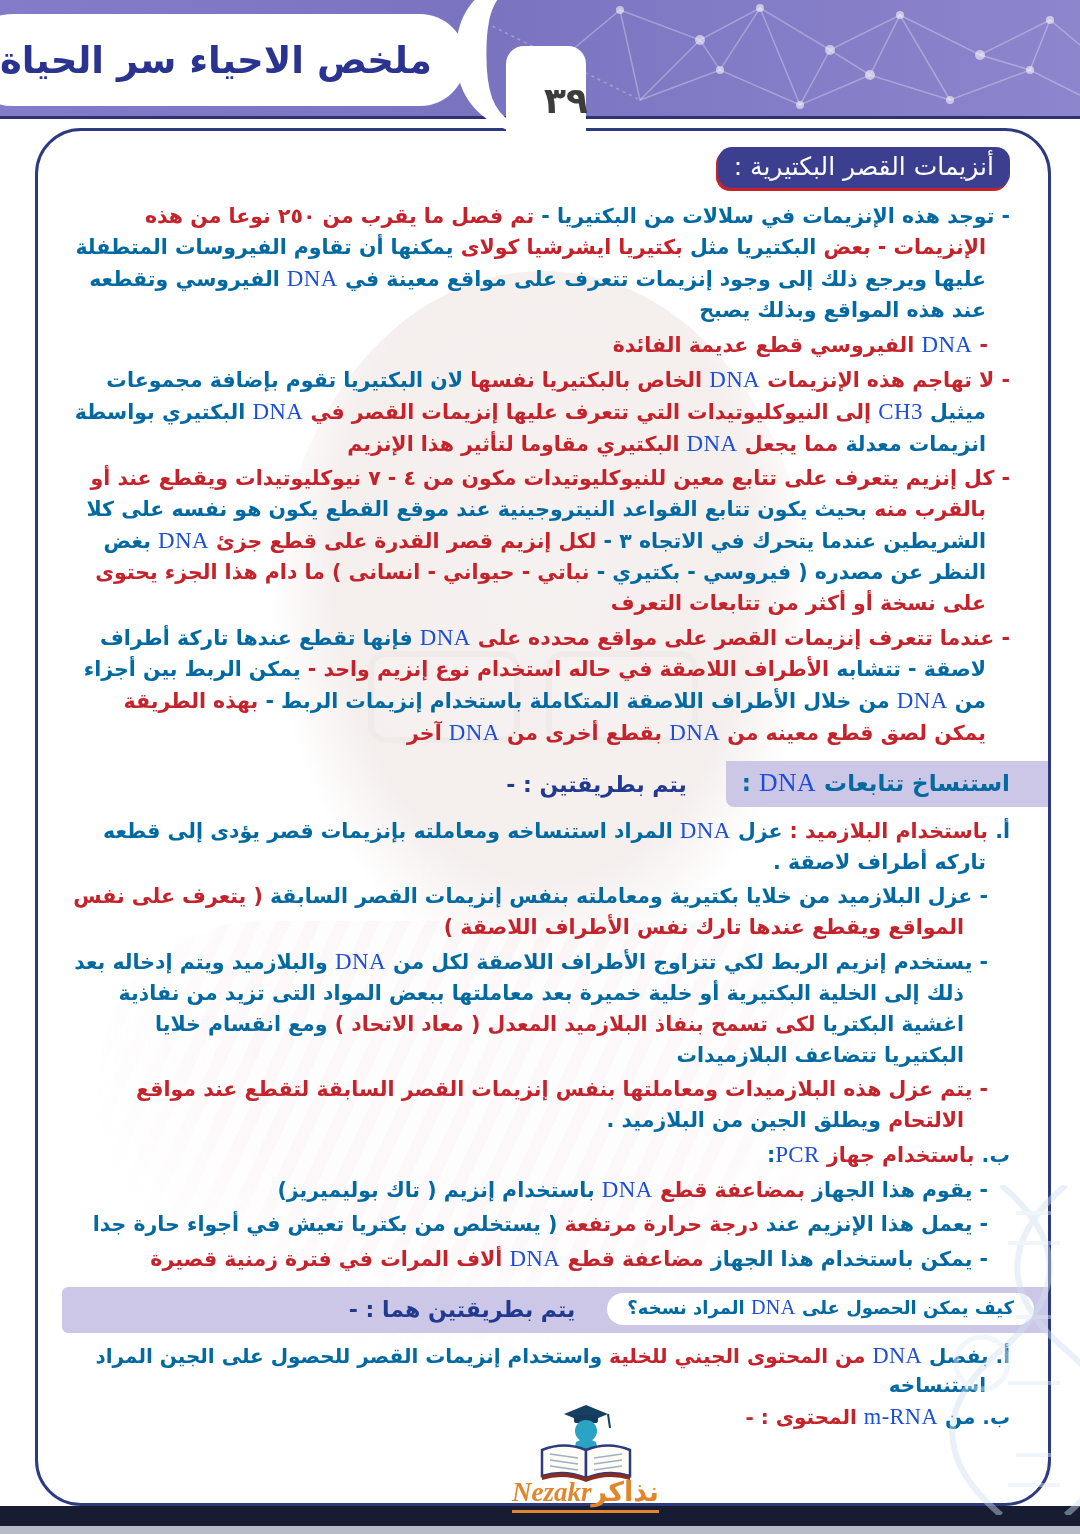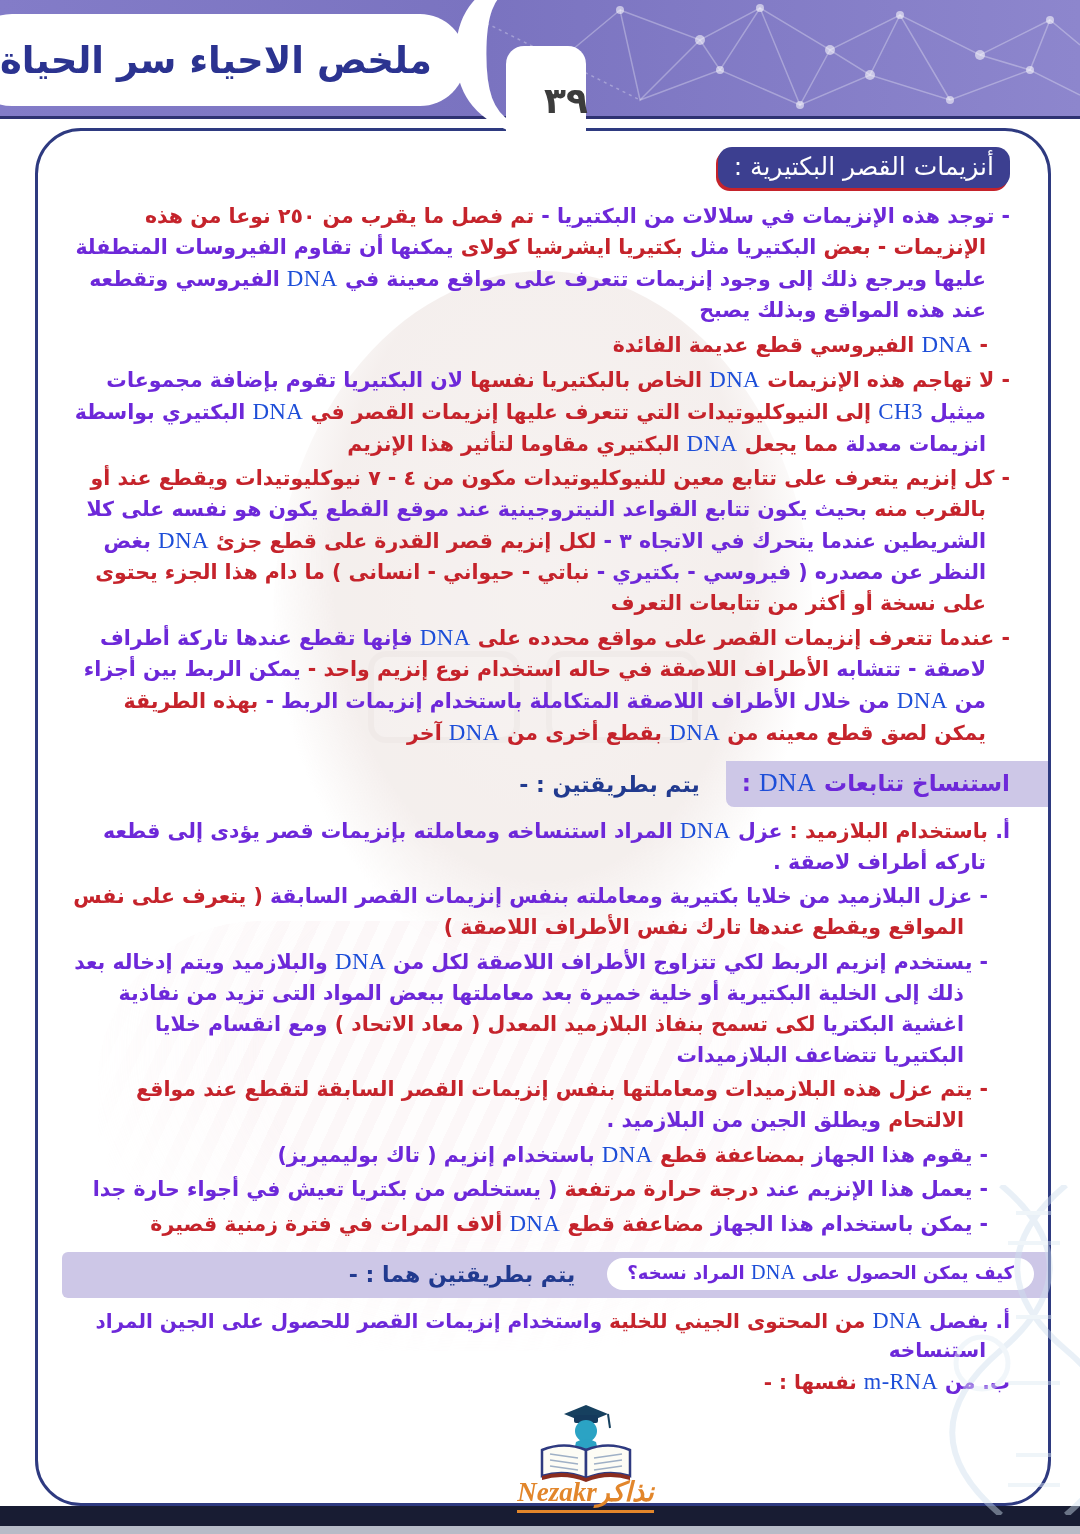--- a/index.html
+++ b/index.html
@@ -67,30 +67,30 @@
     display:inline-block;background:#3c3f90;color:#ffffff;
     border-radius:14px;padding:5px 16px 7px;font-size:25px;font-weight:normal;
     box-shadow:-2px 3px 0 #c5232b;margin:0 0 10px 0;
   }
   
   .para{
     margin:3px 0;font-size:20.5px;font-weight:bold;line-height:31px;
     text-align:right;padding-right:24px;text-indent:-24px;
   }
   .ind{margin-right:22px;}
-  .sg-blue{color:#6d28d9;}
+  .sg-blue{color:#0369a1;}
   .sg-red{color:#c5232b;}
   .sg-dna{color:#1d4ed8;font-family:"Liberation Serif","DejaVu Serif",serif;font-weight:400;font-size:1.12em;letter-spacing:.4px;}
   
   .heading-row{margin:12px -38px 8px 0;direction:rtl;display:flex;align-items:center;}
   .strip{
     background:#cdc7e7;padding:7px 38px 9px 16px;font-size:23px;font-weight:bold;
     border-radius:0 0 0 8px;
   }
-  .suffix{color:#213a8f;font-size:22px;font-weight:bold;margin-right:26px;}
+  .suffix{color:#213a8f;font-size:22px;font-weight:bold;margin-right:39px;}
   .strip3{
     background:#cdc7e7;margin:12px -38px 8px -10px;padding:6px 14px 8px;
     display:flex;direction:rtl;align-items:center;gap:24px;border-radius:6px 0 0 6px;
   }
   .pill3{
     background:#ffffff;border-radius:22px;padding:3px 20px 6px;
     font-size:18px;font-weight:bold;
   }
   .s3-block .para{line-height:29px;font-size:20px;margin:2px 0;}
   
@@ -98,21 +98,21 @@
   
   .footer-logo{
     position:absolute;left:478px;top:1398px;width:215px;z-index:7;
     display:flex;flex-direction:column;align-items:center;
   }
   .logo-text{
     margin-top:-6px;border-bottom:3px solid #e2862b;padding-bottom:2px;
     color:#e2862b;font-weight:bold;white-space:nowrap;
   }
   .logo-text .latin{font-style:italic;font-size:27px;font-family:"Liberation Serif","DejaVu Serif",serif;}
-  .logo-text .arabic{font-size:27px;font-style:italic;}
+  .logo-text .arabic{font-size:27px;}
   
   .bottom-bar{position:absolute;left:0;top:1506px;width:1080px;height:20px;background:#181c33;z-index:5;}
   .bottom-strip{position:absolute;left:0;top:1526px;width:1080px;height:8px;background:#b7bbc7;z-index:5;}
 </style>
 </head>
 <body>
 
 <div class="header-band">
   <svg width="1080" height="116" viewBox="0 0 1080 116">
     <g stroke="rgba(255,255,255,0.30)" stroke-width="1.5" fill="none">
@@ -172,32 +172,33 @@
 
     
     <div class="heading-row">
       <span class="strip"><span class="sg-blue">استنساخ تتابعات </span><span class="sg-dna">DNA</span><span class="sg-blue"> :</span></span>
       <span class="suffix">يتم بطريقتين : -</span>
     </div>
     <p class="para"><span class="sg-blue">أ. </span><span class="sg-red">باستخدام البلازميد : </span><span class="sg-blue">عزل </span><span class="sg-dna">DNA</span><span class="sg-blue"> المراد استنساخه ومعاملته بإنزيمات قصر يؤدى إلى قطعه تاركه أطراف لاصقة .</span></p>
     <p class="para ind"><span class="sg-blue">- </span><span class="sg-blue">عزل البلازميد من خلايا بكتيرية ومعاملته بنفس إنزيمات القصر السابقة </span><span class="sg-red">( يتعرف على نفس المواقع ويقطع عندها تارك نفس الأطراف اللاصقة )</span></p>
     <p class="para ind"><span class="sg-blue">- </span><span class="sg-blue">يستخدم إنزيم الربط لكي تتزاوج الأطراف اللاصقة لكل من </span><span class="sg-dna">DNA</span><span class="sg-blue"> والبلازميد ويتم إدخاله بعد ذلك إلى الخلية البكتيرية أو خلية خميرة بعد معاملتها ببعض المواد التى تزيد من نفاذية اغشية البكتريا </span><span class="sg-red">لكى تسمح بنفاذ البلازميد المعدل ( معاد الاتحاد ) </span><span class="sg-blue">ومع انقسام خلايا البكتيريا تتضاعف البلازميدات</span></p>
     <p class="para ind"><span class="sg-red">- </span><span class="sg-red">يتم عزل هذه البلازميدات ومعاملتها بنفس إنزيمات القصر السابقة لتقطع عند مواقع الالتحام </span><span class="sg-blue">ويطلق الجين من البلازميد .</span></p>
+    <p class="para"><span class="sg-blue">ب.  </span><span class="sg-red">باستخدام جهاز </span><span class="sg-dna">PCR</span><span class="sg-blue">:</span></p>
     <p class="para ind"><span class="sg-blue">- </span><span class="sg-blue">يقوم هذا الجهاز </span><span class="sg-red">بمضاعفة قطع </span><span class="sg-dna">DNA</span><span class="sg-blue"> باستخدام إنزيم ( تاك بوليميريز)</span></p>
     <p class="para ind"><span class="sg-blue">- </span><span class="sg-blue">يعمل هذا الإنزيم عند </span><span class="sg-red">درجة حرارة مرتفعة </span><span class="sg-blue">( يستخلص من بكتريا تعيش في أجواء حارة جدا</span></p>
     <p class="para ind"><span class="sg-blue">- </span><span class="sg-blue">يمكن باستخدام هذا الجهاز </span><span class="sg-red">مضاعفة قطع </span><span class="sg-dna">DNA</span><span class="sg-red"> ألاف المرات في فترة زمنية قصيرة</span></p>
 
     
     <div class="s3-block">
       <div class="strip3">
         <span class="pill3"><span class="sg-blue">كيف يمكن الحصول على </span><span class="sg-dna">DNA</span><span class="sg-blue"> المراد نسخه؟</span></span>
         <span class="suffix" style="margin-right:8px">يتم بطريقتين هما : -</span>
       </div>
       <p class="para"><span class="sg-blue">أ. </span><span class="sg-blue">بفصل </span><span class="sg-dna">DNA</span><span class="sg-red"> من المحتوى الجيني للخلية </span><span class="sg-blue">واستخدام إنزيمات القصر للحصول على الجين المراد استنساخه</span></p>
-      <p class="para"><span class="sg-blue">ب. </span><span class="sg-blue">من </span><span class="sg-dna">m-RNA</span><span class="sg-red"> نفسها : -</span></p>
+      <p class="para"><span class="sg-blue">ب. </span><span class="sg-blue">من </span><span class="sg-dna">m-RNA</span><span class="sg-red"> المحتوى : -</span></p>
 
     </div>
 
   </div>
 </div>
 
 <svg class="helix-decoration" width="160" height="330" viewBox="0 0 160 330">
   <g fill="none" stroke="#cfe0ee" stroke-width="6">
     <path d="M120,0 C55,55 55,110 120,165 C185,220 185,275 120,330"></path>
     <path d="M55,0 C120,55 120,110 55,165 C-10,220 -10,275 55,330"></path>

